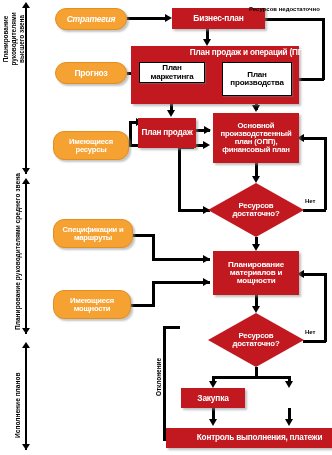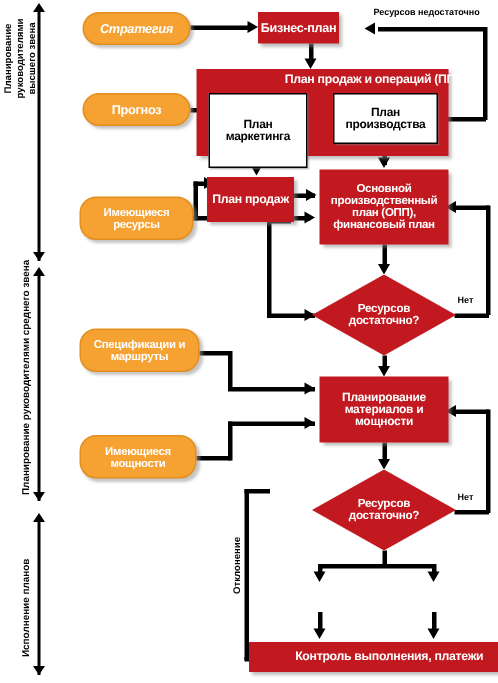--- a/index.html
+++ b/index.html
@@ -132,46 +132,49 @@
   </div>
 
   <div class="node pill" style="left:53px;top:219px;width:80px;height:29px;font-size:7.6px;">
     <span>Спецификации и маршруты</span>
   </div>
 
   <div class="node pill" style="left:53px;top:290px;width:78px;height:29px;font-size:7.6px;">
     <span>Имеющиеся мощности</span>
   </div>
 
-  <div class="node red" style="left:172px;top:8px;width:54px;height:21px;font-size:8.4px;">
+  <div class="node red" style="left:172px;top:8px;width:93px;height:21px;font-size:8.4px;">
     <span>Бизнес-план</span>
   </div>
 
   <div class="node red" style="left:131px;top:46px;width:168px;height:58px;display:block;">
     <div style="position:absolute;left:0;top:3px;width:100%;text-align:center;font-size:8.2px;color:#fff;font-weight:bold;margin-left:36px;">План продаж и операций (ППО)</div>
   </div>
-  <div class="node white" style="left:139px;top:62px;width:66px;height:50px;font-size:8px;">
+  <div class="node white" style="left:139px;top:62px;width:66px;height:21px;font-size:8px;">
     <span>План маркетинга</span>
   </div>
   <div class="node white" style="left:222px;top:62px;width:70px;height:34px;font-size:8px;">
     <span>План производства</span>
   </div>
 
   <div class="node red" style="left:138px;top:118px;width:58px;height:30px;font-size:8.2px;">
     <span>План продаж</span>
   </div>
 
   <div class="node red" style="left:213px;top:113px;width:86px;height:50px;font-size:7.7px;">
     <span>Основной производственный план (ОПП), финансовый план</span>
   </div>
 
   <div class="node red" style="left:213px;top:251px;width:86px;height:44px;font-size:8px;">
     <span>Планирование материалов и мощности</span>
   </div>
 
+  <div class="node red" style="left:181px;top:388px;width:64px;height:20px;font-size:8.4px;">
+    <span>Закупка</span>
+  </div>
 
 
   <div class="node red" style="left:166px;top:428px;width:187px;height:20px;font-size:8.2px;">
     <span>Контроль выполнения, платежи</span>
   </div>
 
   <div class="diamond" style="left:208px;top:183px;width:96px;height:54px;">
     <div class="dshape"></div>
     <div class="dtext" style="font-size:7.8px;padding:0 12px;">Ресурсов достаточно?</div>
   </div>

